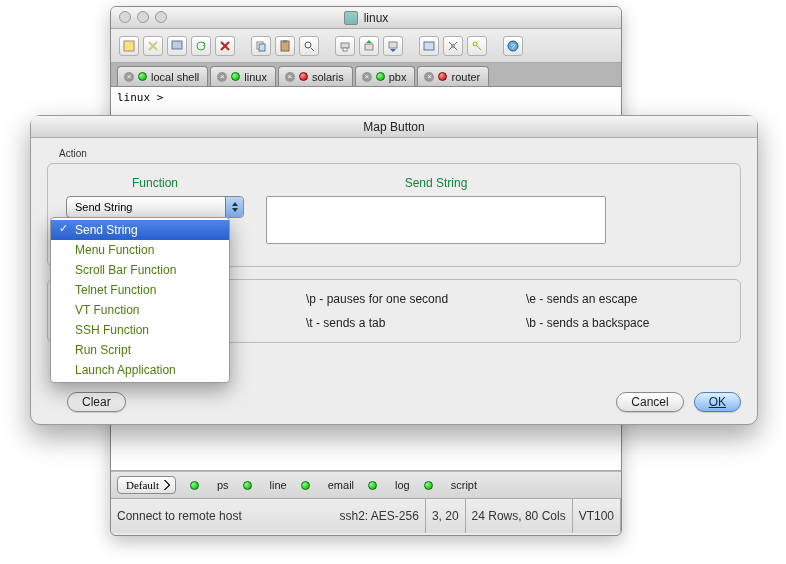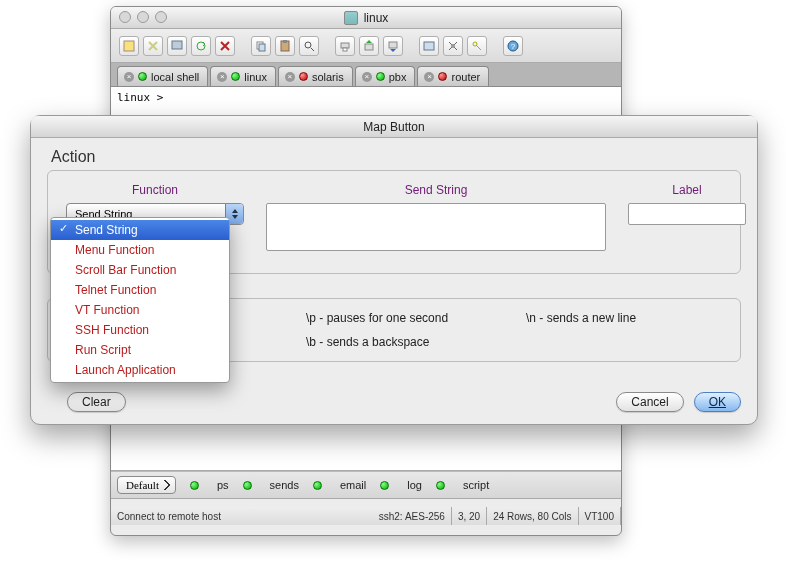--- a/index.html
+++ b/index.html
@@ -114,27 +114,26 @@
     width: 6px; height: 10px;
     background:
       linear-gradient(45deg, transparent 45%, #333 45%, #333 55%, transparent 55%),
       linear-gradient(-45deg, transparent 45%, #333 45%, #333 55%, transparent 55%);
     background-size: 6px 5px, 6px 5px;
     background-position: 0 0, 0 5px;
     background-repeat: no-repeat;
   }
   .quick-btn { display:flex; align-items:center; gap:18px; font-size:11px; color:#222;}
   .status-bar {
-    height: 18px;
+    height: 34px;
     background: linear-gradient(#eee,#ddd);
     display: flex;
     align-items: center;
-    font-size: 10px;
+    font-size: 12px;
     color: #333;
-    margin-top: 8px;
   }
   .status-bar .sb-cell { border-right:1px solid #aaa; padding: 4px 6px; height:100%; display:flex; align-items:center;}
   .status-bar .sb-left { flex:1; padding-left:6px; }
   
   .dialog {
     position: absolute;
     left: 30px; top: 115px;
     width: 728px; height: 310px;
     background: #ededed;
     border: 1px solid #9a9a9a;
@@ -143,31 +142,31 @@
   }
   .dialog-titlebar {
     height: 22px;
     background: linear-gradient(#f5f5f5, #d5d5d5);
     border-bottom: 1px solid #aaa;
     display:flex; align-items:center; justify-content:center;
     font-size: 12px; color:#222;
     border-radius: 6px 6px 0 0;
   }
   .dialog-body { padding: 10px 16px 0 16px; position:relative; }
-  .group-label { font-size: 16px; color:#333; margin-left:4px; }
+  .group-label { font-size: 10px; color:#333; margin-left:12px; }
   .group-box {
     border: 1px solid #bcbcbc;
     border-radius: 6px;
     background: #ededed;
     margin-top: 4px;
     padding: 12px 18px 22px 18px;
   }
   .cols { display:flex; gap: 22px; }
   .col { display:flex; flex-direction:column; align-items:center; }
-  .col-label { font-size:12px; color:#701a75; margin-bottom: 6px; }
+  .col-label { font-size:12px; color:#15803d; margin-bottom: 6px; }
   .combo {
     width: 178px; height: 22px;
     background: linear-gradient(#fff,#e6e6e6);
     border: 1px solid #8a8a8a;
     border-radius: 4px;
     position: relative;
     display:flex; align-items:center;
     padding-left:8px;
   }
   .combo-end {
@@ -184,21 +183,21 @@
   .combo-end::after { border-top:4px solid #234; }
   .text-field {
     background:#fff; border:1px solid #9a9a9a; border-radius:2px;
     height: 48px;
   }
   .send-field { width: 340px; }
   .label-field { width: 118px; height: 22px; }
   .hints {
     border: 1px solid #bcbcbc;
     border-radius: 6px;
-    margin-top: 24px;
+    margin-top: 12px;
     padding: 12px 18px;
     display: grid;
     grid-template-columns: 240px 220px 200px;
     row-gap: 10px;
     font-size: 12px;
     color: #222;
   }
   .dlg-buttons {
     position: absolute;
     bottom: 12px;
@@ -231,21 +230,21 @@
     background: #fff;
     border: 1px solid #999;
     border-radius: 4px;
     box-shadow: 0 8px 20px rgba(0,0,0,0.35);
     padding: 2px 0;
     z-index: 50;
   }
   .menu-item {
     padding: 3px 14px 3px 24px;
     font-size: 12px;
-    color: #b91c1c;
+    color: #4d7c0f;
     position:relative;
   }
   .menu-item.selected {
     background: linear-gradient(#4a86e8,#2a5fcf);
     color:#fff;
   }
   .menu-item.selected::before {
     content: "✓";
     position:absolute;
     left:8px; top: 2px;
@@ -393,21 +392,21 @@
   <div class="bottom-bar">
     <div class="dropdown-btn">
       <span>Default</span>
     </div>
     <div class="quick-btn">
         <span class="dot green"></span>
         <span>ps</span>
       </div>
     <div class="quick-btn">
         <span class="dot green"></span>
-        <span>sends</span>
+        <span>line</span>
       </div>
     <div class="quick-btn">
         <span class="dot green"></span>
         <span>email</span>
       </div>
     <div class="quick-btn">
         <span class="dot green"></span>
         <span>log</span>
       </div>
     <div class="quick-btn">
@@ -435,30 +434,27 @@
           <div class="col-label">Function</div>
           <div class="combo">
             <span>Send String</span>
             <div class="combo-end"></div>
           </div>
         </div>
         <div class="col">
           <div class="col-label">Send String</div>
           <div class="text-field send-field"></div>
         </div>
-        <div class="col">
-          <div class="col-label">Label</div>
-          <div class="text-field label-field"></div>
-        </div>
       </div>
     </div>
 
     <div class="hints">
       <span>\r - sends a Return (CR)</span>
       <span>\p - pauses for one second</span>
+      <span>\e - sends an escape</span>
       <span>\n - sends a new line</span>
       <span>\t - sends a tab</span>
       <span>\b - sends a backspace</span>
     </div>
   </div>
 
   <div class="dlg-buttons">
     <button class="push-btn">Clear</button>
     <div class="spacer"></div>
     <button class="push-btn">Cancel</button>

